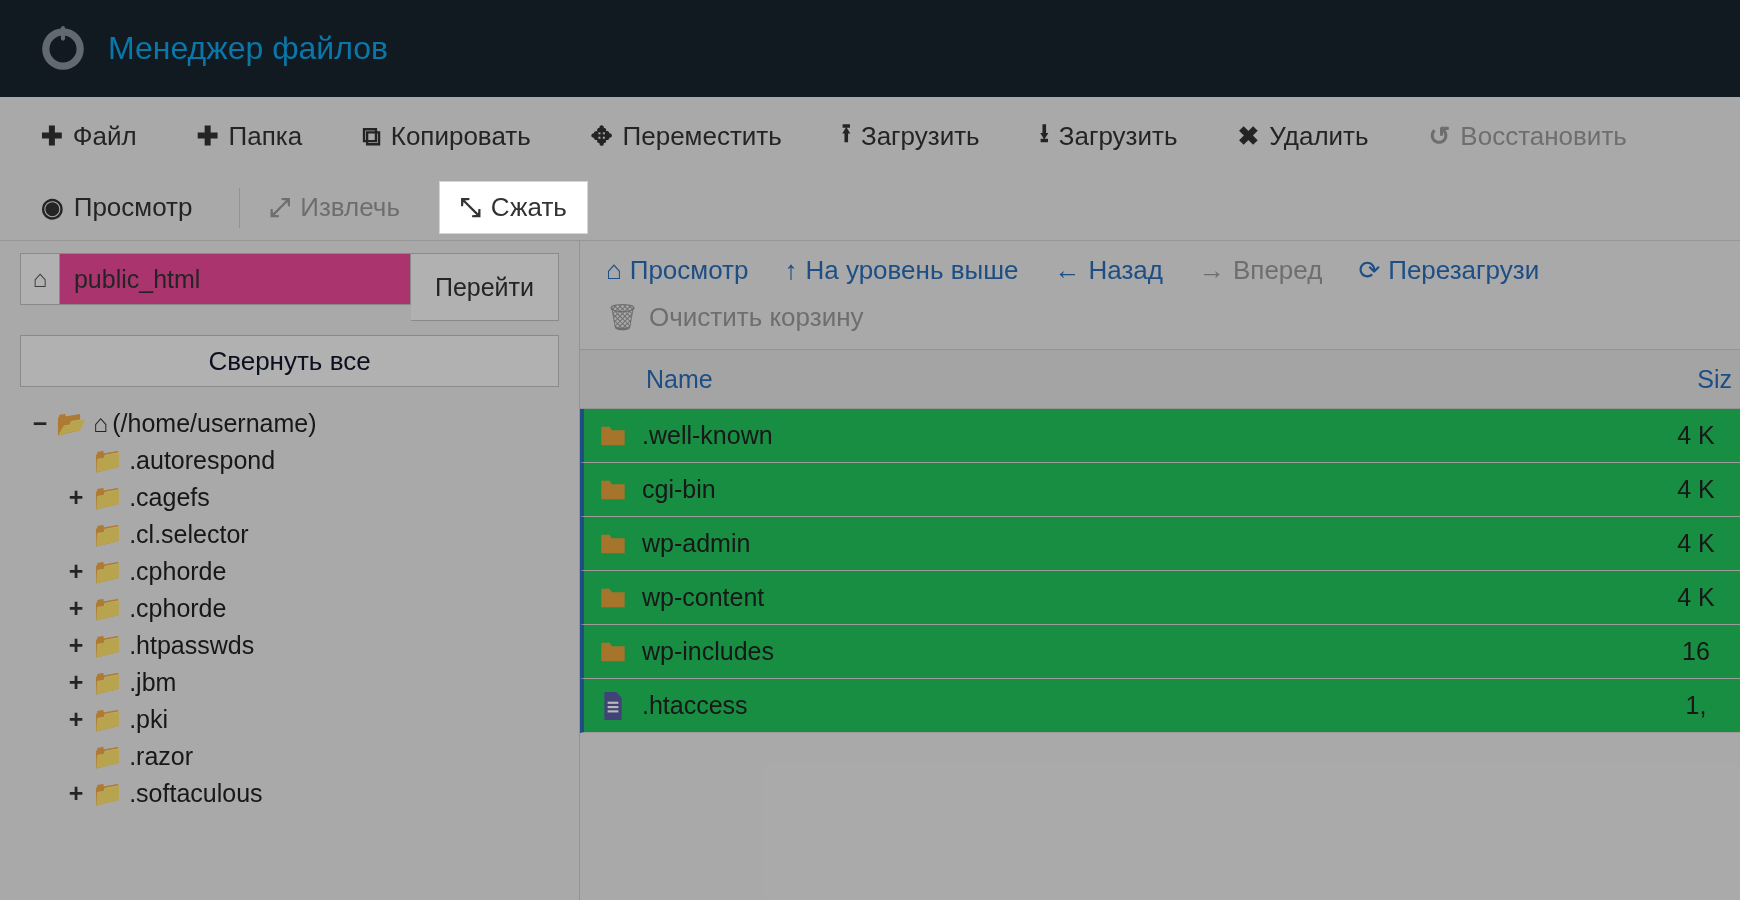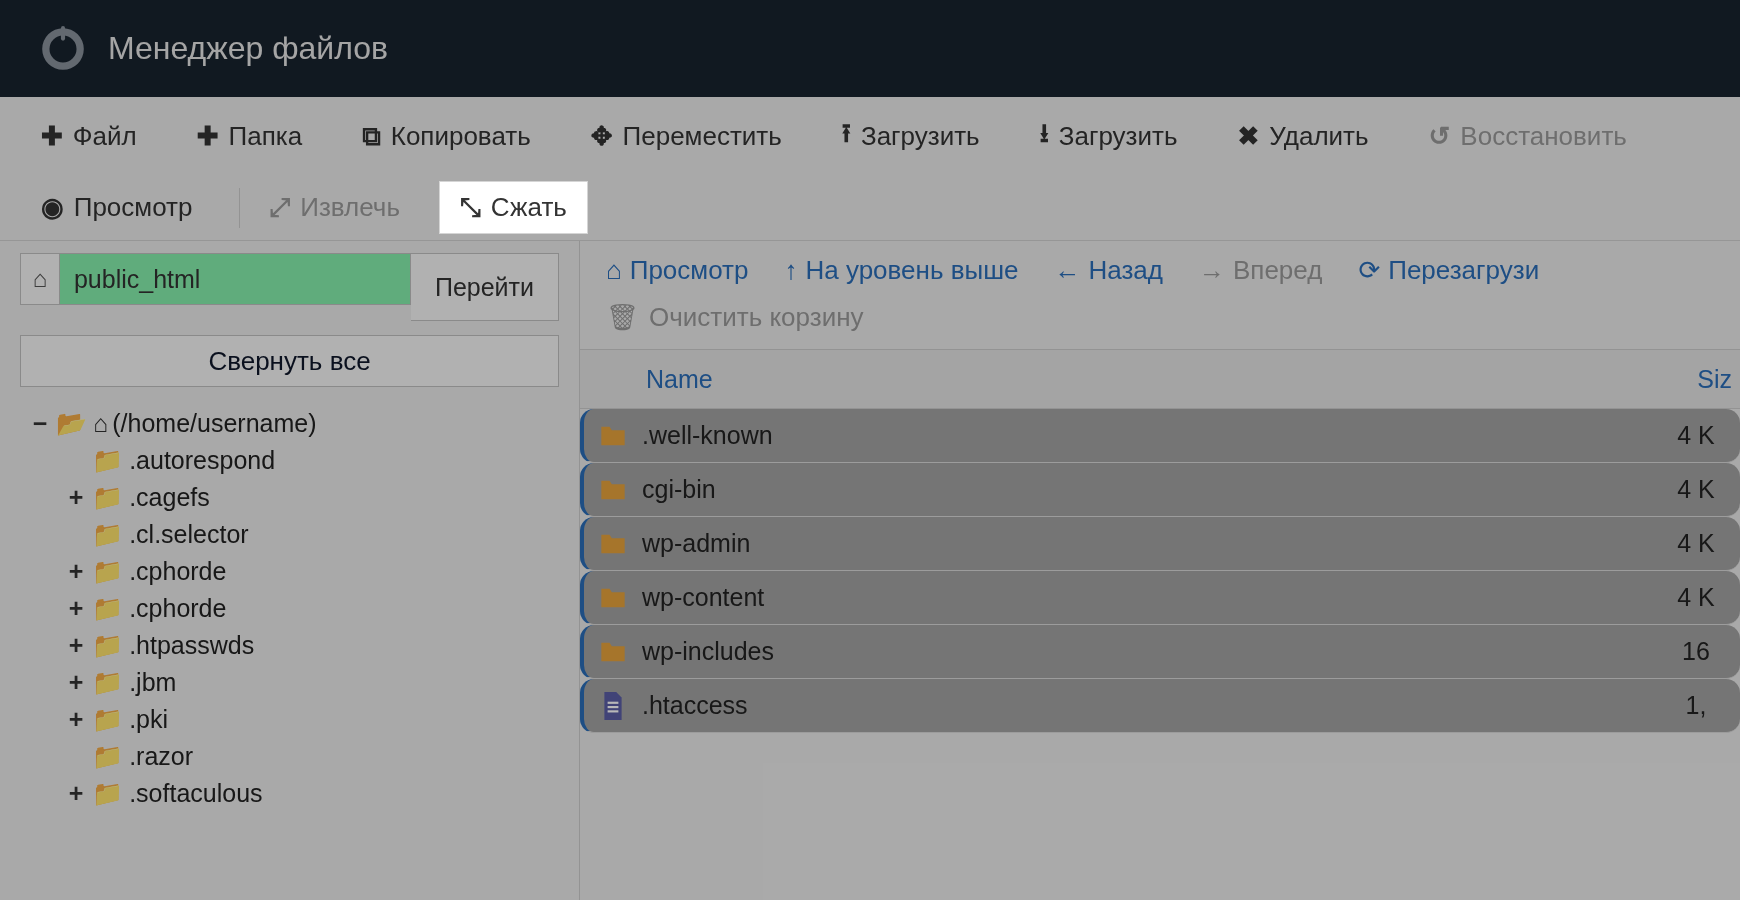--- a/index.html
+++ b/index.html
@@ -25,21 +25,21 @@
   display: flex;
   align-items: center;
   padding: 0 35px;
 }
 .cp-logo {
   width: 55px; height: 55px;
   display: flex; align-items: center; justify-content: center;
   margin-right: 18px;
 }
 .cp-logo svg { width: 52px; height: 52px; fill: #8a929c; }
-.app-title { font-size: 32px; font-weight: 400; color: #e5e5e5; }
+.app-title { font-size: 32px; font-weight: 400; color: #0ea5e9; }
 .toolbar {
   background: #ebebeb;
   padding: 0 20px;
   display: flex;
   flex-wrap: wrap;
   align-items: center;
   gap: 0;
   min-height: 120px;
   border-bottom: 1px solid #d0d0d0;
 }
@@ -79,21 +79,21 @@
   border: 1px solid #bfbfbf;
   background: #f5f5f5;
   display: flex; align-items: center; justify-content: center;
   font-size: 24px;
   color: #555;
 }
 .path-input {
   flex: 1;
   border: 1px solid #bfbfbf;
   border-left: none;
-  background: #86efac;
+  background: #ec4899;
   font-size: 25px;
   padding: 0 14px;
   color: #333;
   height: 52px;
 }
 .go-btn {
   border: 1px solid #bfbfbf;
   border-left: none;
   background: #f5f5f5;
   font-size: 25px;
@@ -149,23 +149,22 @@
 .col-name { flex: 1; padding-left: 4px; }
 .col-size { width: 80px; text-align: right; padding-right: 8px; }
 .file-rows { }
 .file-row {
   display: flex;
   align-items: center;
   height: 54px;
   font-size: 25px;
   color: #222;
   border-bottom: 1px solid #d8d8d8;
-  background: #a3a3a3;
+  background: #22c55e;
   border-left: 4px solid #2a6db8;
-  border-radius: 14px;
 }
 .file-row .ficon { width: 58px; display:flex; justify-content:center; }
 .file-row .fname { flex: 1; }
 .file-row .fsize { width: 80px; text-align:center; padding-right:8px; color:#222; }
 .folder-svg { width:28px; height:24px; }
 .doc-svg { width:24px; height:28px; }
 </style>
 </head>
 <body>
 

